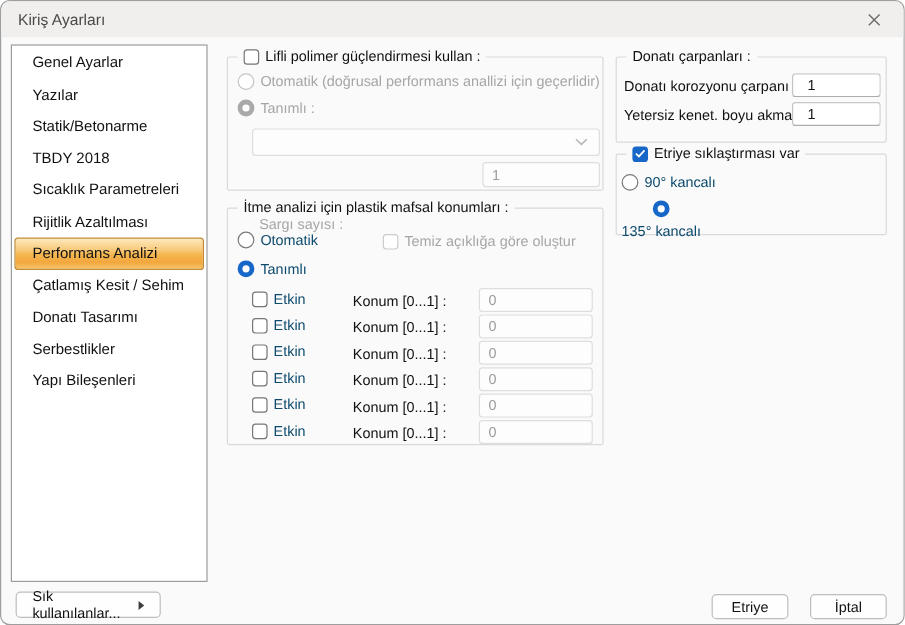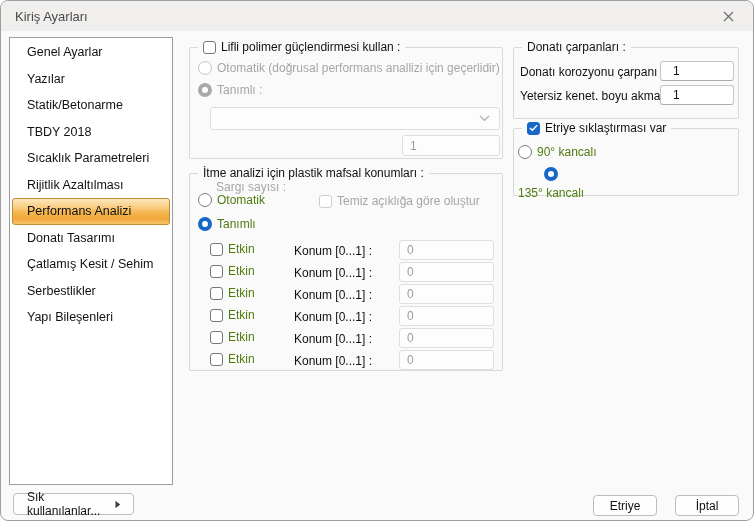--- a/index.html
+++ b/index.html
@@ -22,21 +22,21 @@
     border:1px solid var(--sel-border);
     background:linear-gradient(180deg,var(--sel-grad-top) 0%,#f8c979 38%,var(--sel-grad-mid) 52%,var(--sel-grad-bottom) 78%,#f7c468 100%);
   }
   
   .group{position:absolute;border:1px solid #d9d9d9;border-radius:2px;}
   .group-title{position:absolute;top:-8px;left:8px;background:#fbfafa;padding:0 5px;
     font-size:12px;color:#111;white-space:nowrap;}
   .group-title-ctrl{position:absolute;top:-8px;left:8px;background:#fbfafa;padding:0 5px;
     display:flex;align-items:center;gap:5px;font-size:12px;color:#111;white-space:nowrap;}
   
-  .row{position:absolute;display:flex;align-items:center;gap:5px;font-size:12px;color:#4d7c0f;white-space:nowrap;}
+  .row{position:absolute;display:flex;align-items:center;gap:5px;font-size:12px;color:#0c4a6e;white-space:nowrap;}
   .row.dis{color:#a6a6a6;}
   .lbl{font-size:12px;color:#111;white-space:nowrap;}
   .lbl.dis{color:#a6a6a6;margin-top:40px;}
   .cb{width:13px;height:13px;border:1px solid #767676;border-radius:3px;background:#fff;
     flex:0 0 auto;display:flex;align-items:center;justify-content:center;}
   .cb.dis{border-color:#cccccc;}
   .cb.checked{background:var(--accent);border-color:var(--accent);}
   .rd{width:14px;height:14px;border:1px solid #7a7a7a;border-radius:50%;background:#fff;flex:0 0 auto;}
   .rd.dis{border-color:#c4c4c4;}
   .rd.sel{border:4.5px solid var(--accent);}
@@ -66,22 +66,22 @@
   </div>
 
   <div class="sidebar">
     <div class="side-item">Genel Ayarlar</div>
     <div class="side-item">Yazılar</div>
     <div class="side-item">Statik/Betonarme</div>
     <div class="side-item">TBDY 2018</div>
     <div class="side-item">Sıcaklık Parametreleri</div>
     <div class="side-item">Rijitlik Azaltılması</div>
     <div class="side-item selected">Performans Analizi</div>
+    <div class="side-item">Çatlamış Kesit / Sehim</div>
     <div class="side-item">Donatı Tasarımı</div>
-    <div class="side-item">Çatlamış Kesit / Sehim</div>
     <div class="side-item">Serbestlikler</div>
     <div class="side-item">Yapı Bileşenleri</div>
   </div>
 
   <div class="group" style="left:188px;top:46px;width:314px;height:112px;">
     <div class="group-title-ctrl">
       <span class="cb"></span>
       <span class="lbl">Lifli polimer güçlendirmesi kullan :</span>
     </div>
     <div class="row dis" style="left:8px;top:13px;">

